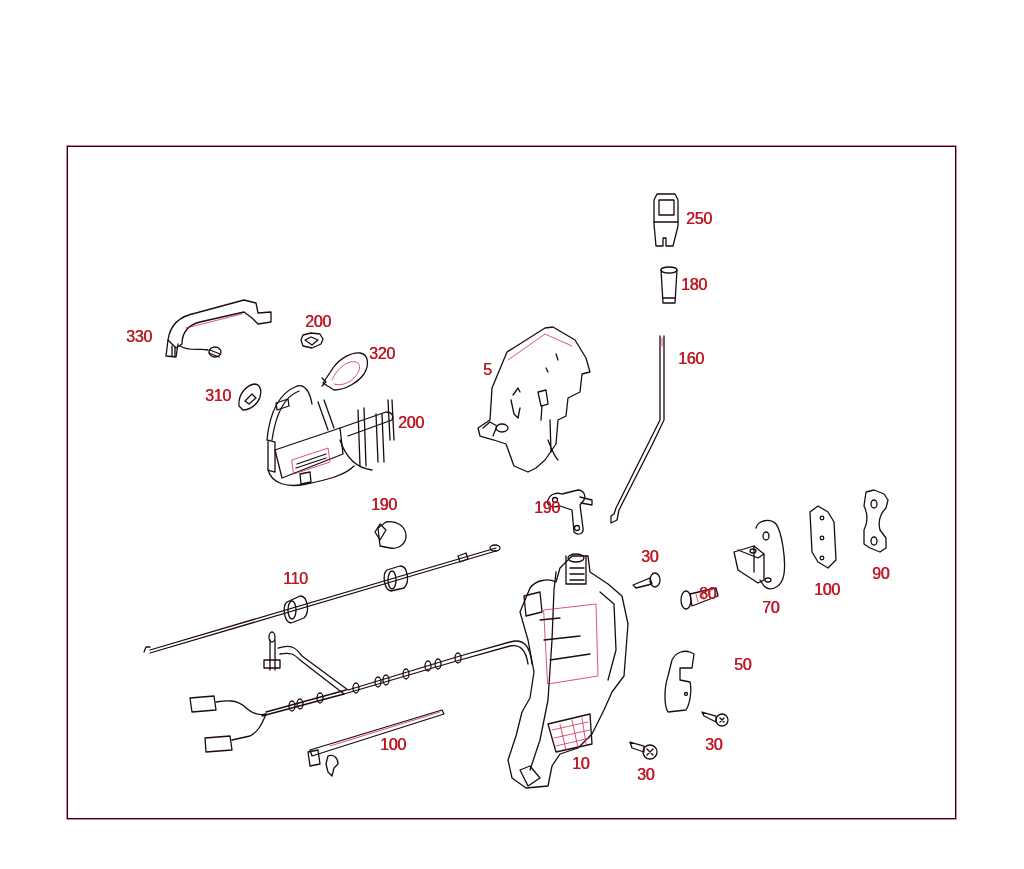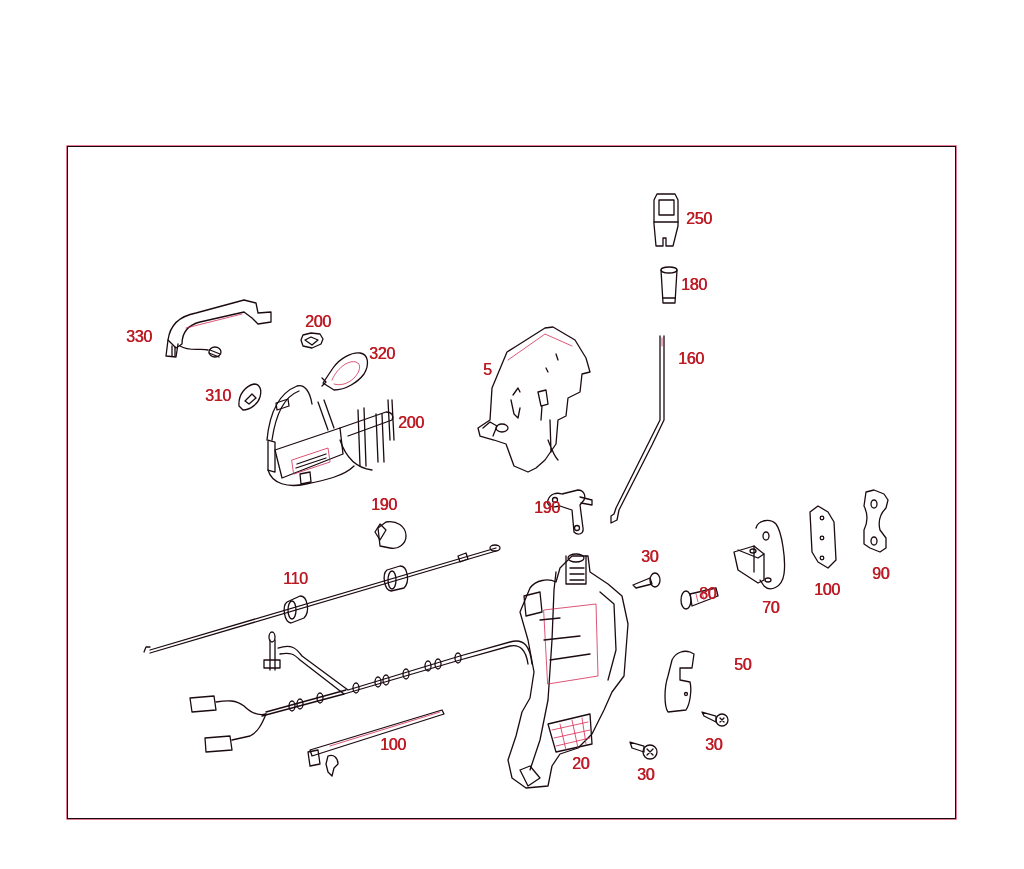--- a/index.html
+++ b/index.html
@@ -209,21 +209,21 @@
   </g>
 
   <g class="part">
     <path class="ln" d="M630,742 L644,746 L644,752 L632,748 Z"></path>
     <circle class="ln" cx="650" cy="752" r="7"></circle>
     <path class="ln" d="M647,749 L653,755 M653,749 L647,755"></path>
   </g>
 </svg>
 
 <span class="lbl" style="left:483px;top:362px">5</span>
-<span class="lbl" style="left:572px;top:756px">20</span>
+<span class="lbl" style="left:572px;top:756px">10</span>
 <span class="lbl" style="left:641px;top:549px">30</span>
 <span class="lbl" style="left:637px;top:767px">30</span>
 <span class="lbl" style="left:734px;top:657px">50</span>
 <span class="lbl" style="left:705px;top:737px">30</span>
 <span class="lbl" style="left:762px;top:600px">70</span>
 <span class="lbl" style="left:699px;top:586px">80</span>
 <span class="lbl" style="left:872px;top:566px">90</span>
 <span class="lbl" style="left:814px;top:582px">100</span>
 <span class="lbl" style="left:283px;top:571px">110</span>
 <span class="lbl" style="left:371px;top:497px">190</span>

